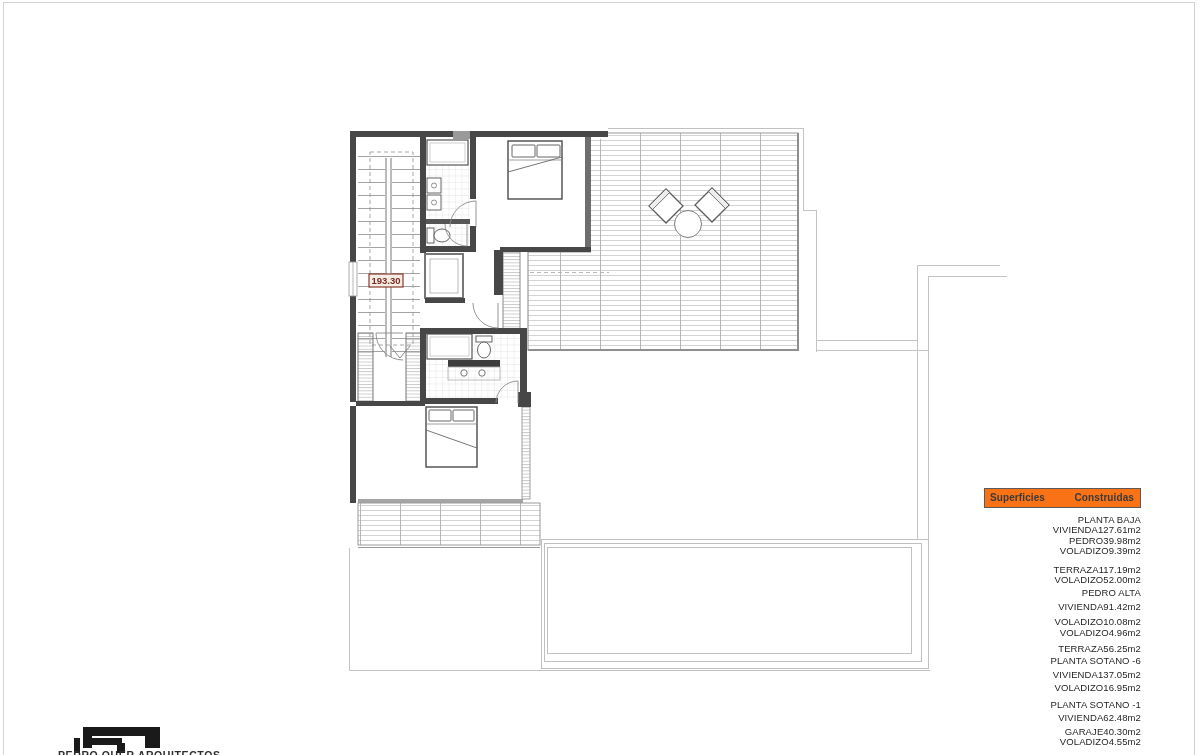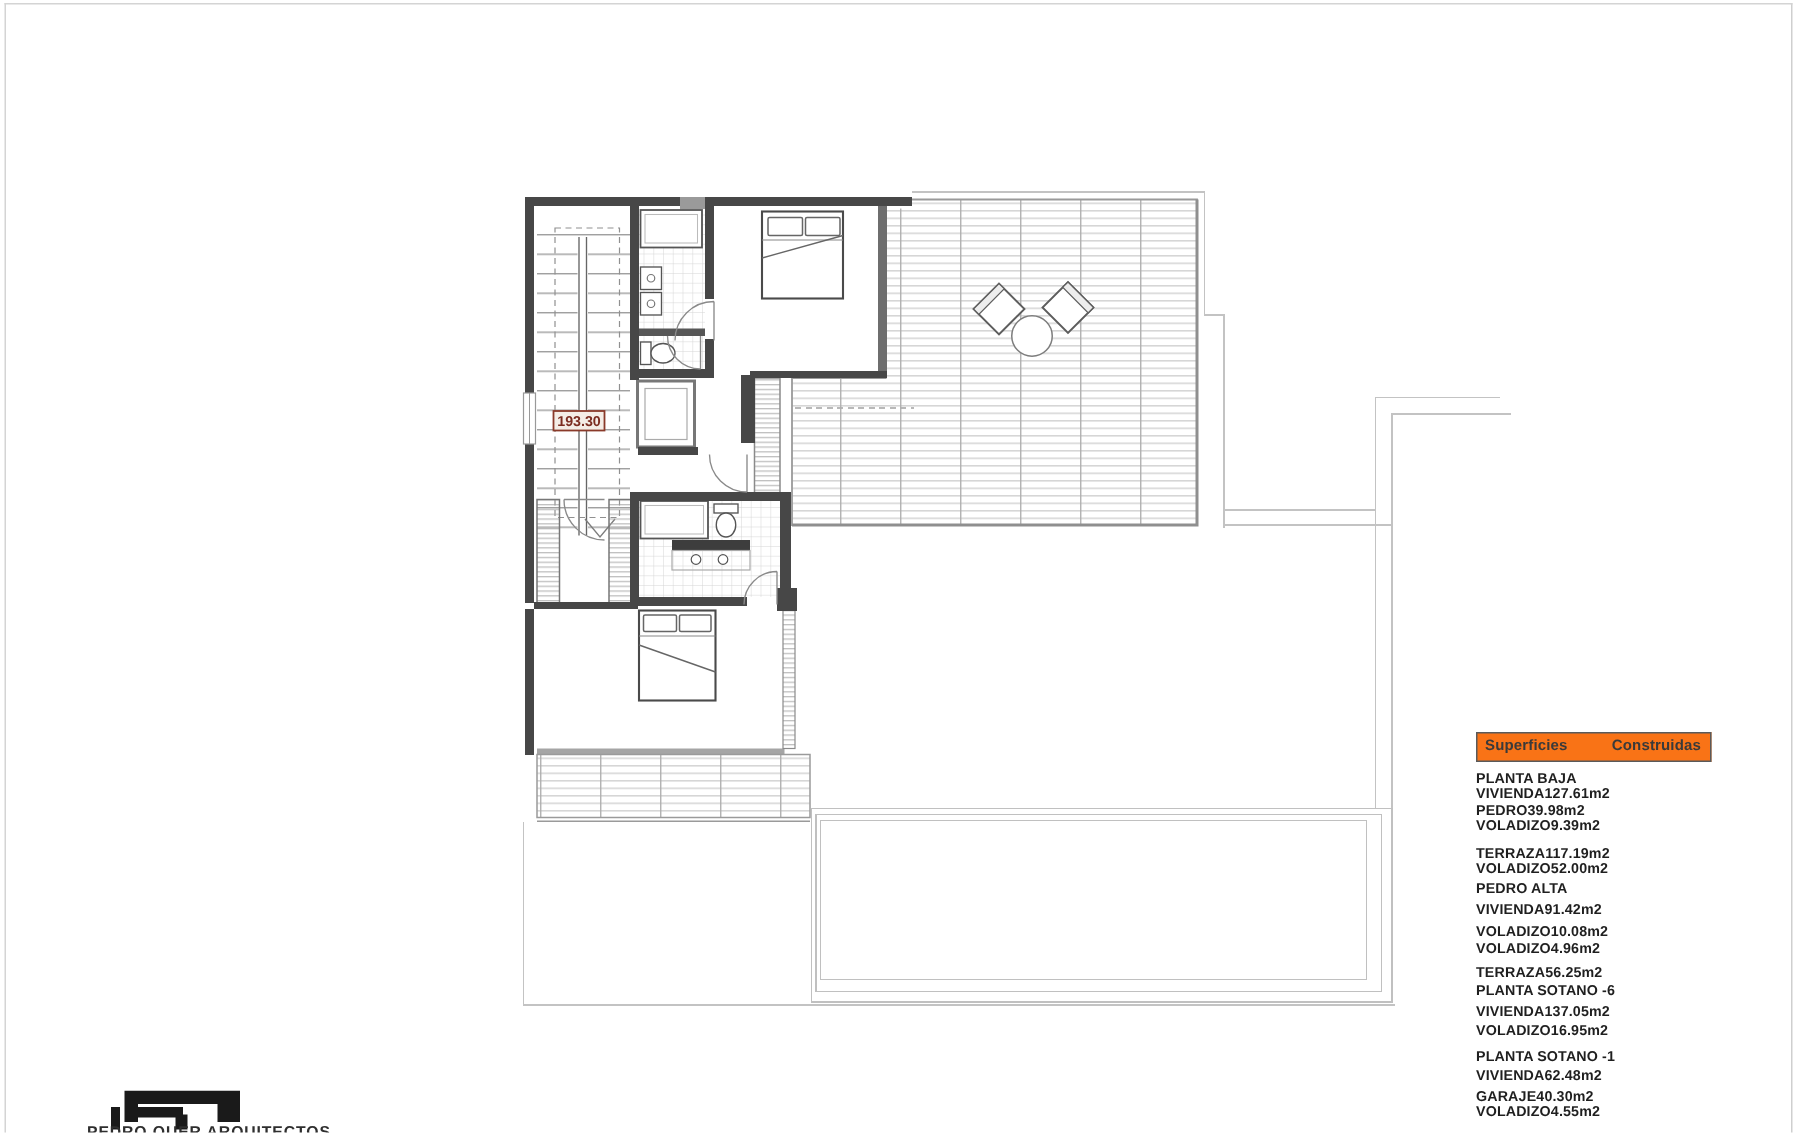--- a/index.html
+++ b/index.html
@@ -18,21 +18,21 @@
   .areas-table{
     position:absolute;left:984px;top:488px;width:157px;
     font-size:9.5px;line-height:10.4px;color:#1f1f1f;letter-spacing:0.1px;
   }
   .thead{
     height:20px;background:#f97316;border:1px solid #5a5a5a;
     display:flex;align-items:center;justify-content:space-between;
     padding:0 6px 0 5px;box-sizing:border-box;
     color:#3a3a3a;font-size:10px;font-weight:bold;margin-bottom:7px;
   }
-  .trow{display:flex;justify-content:flex-start;font-weight:bold;}
+  .trow{display:flex;justify-content:flex-end;}
   .tl{white-space:nowrap;}
   .tv{text-align:right;white-space:nowrap;}
   .g2{margin-top:2px}.g3{margin-top:3px}.g5{margin-top:5px}.g6{margin-top:6px}.g8{margin-top:8px}
 
   
   .logo{position:absolute;left:58px;top:727px;width:220px;height:40px;}
   .logo-text{
     position:absolute;left:0px;top:22px;font-size:10.5px;font-weight:bold;
     letter-spacing:0.6px;color:#2e2e2e;white-space:nowrap;
   }

